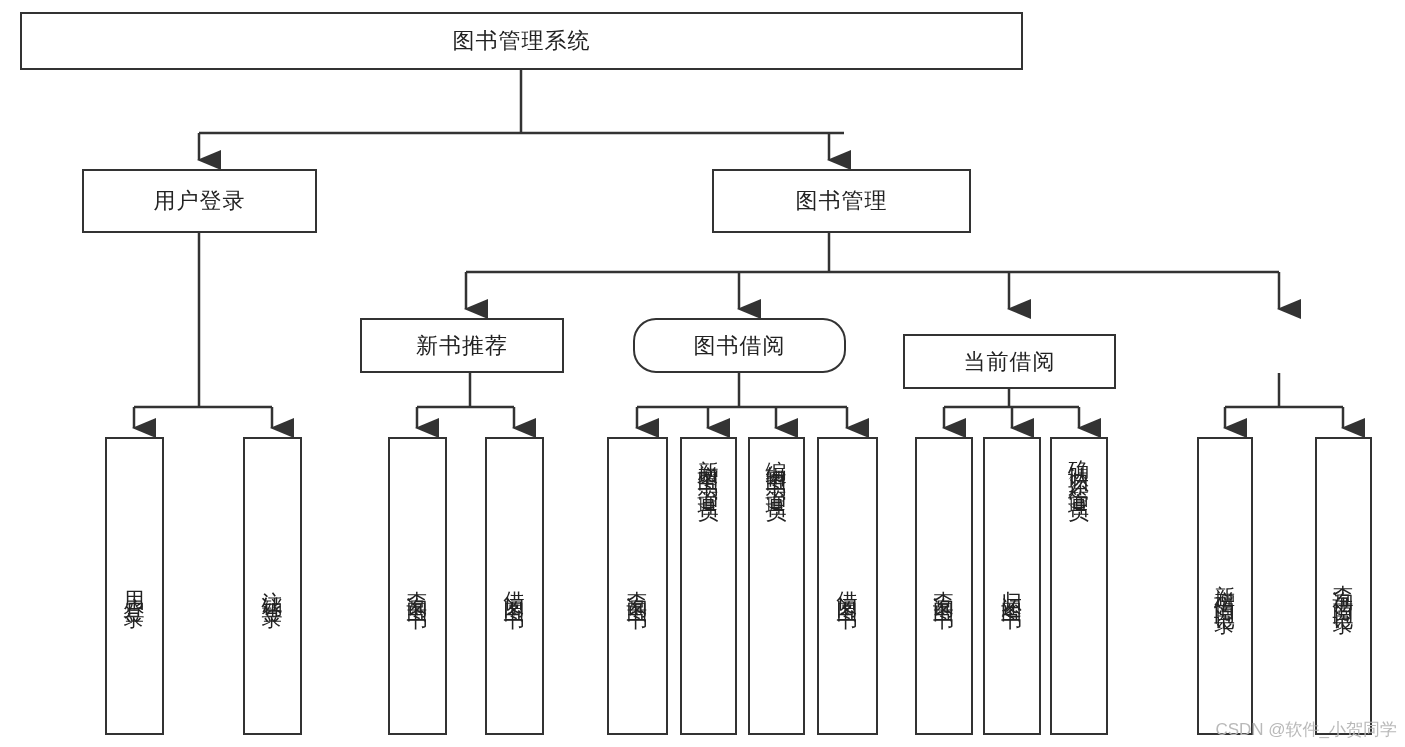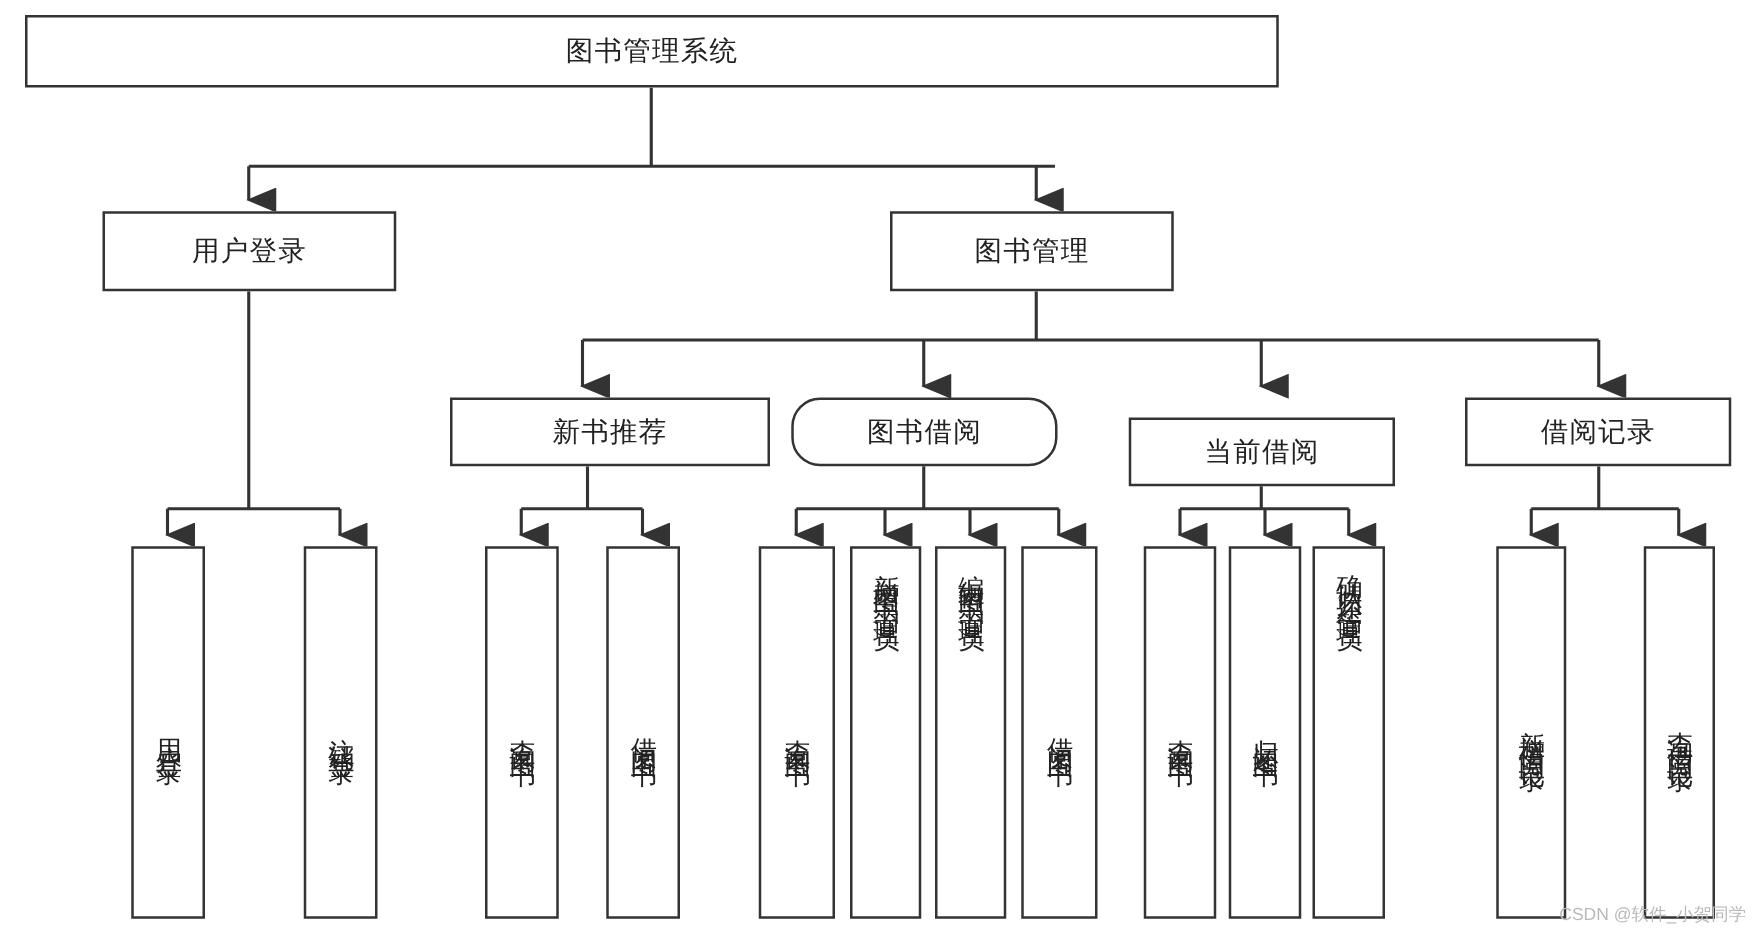--- a/index.html
+++ b/index.html
@@ -59,21 +59,21 @@
     left: 0;
     top: 0;
     width: 1405px;
     height: 747px;
     pointer-events: none;
   }
   .watermark {
     position: absolute;
     right: 8px;
     bottom: 6px;
-    font-size: 14px;
+    font-size: 17px;
     color: #b9b9b9;
     white-space: nowrap;
     user-select: none;
     text-align: center;
   }
 </style>
 </head>
 <body>
 
 <div id="canvas">
@@ -129,36 +129,33 @@
     </g>
   </svg>
 
   <div class="node" style="left:20px; top:12px; width:1003px; height:58px;">
     <span class="node-label">图书管理系统</span>
   </div>
 
   <div class="node" style="left:82px; top:169px; width:235px; height:64px;">
     <span class="node-label">用户登录</span>
   </div>
-  <div class="node" style="left:712px; top:169px; width:227px; height:64px;">
+  <div class="node" style="left:712px; top:169px; width:259px; height:64px;">
     <span class="node-label">图书管理</span>
   </div>
 
-  <div class="node" style="left:360px; top:318px; width:256px; height:55px;">
+  <div class="node" style="left:360px; top:318px; width:204px; height:55px;">
     <span class="node-label">新书推荐</span>
   </div>
   <div class="node" style="left:633px; top:318px; width:213px; height:55px;border-radius:23px;">
     <span class="node-label">图书借阅</span>
   </div>
   <div class="node" style="left:903px; top:334px; width:213px; height:55px;">
     <span class="node-label">当前借阅</span>
   </div>
-  <div class="node" style="left:1172px; top:318px; width:213px; height:55px;">
-    <span class="node-label">借阅记录</span>
-  </div>
 
   <div class="node leaf centered" style="left:105px; top:437px; width:59px; height:298px;">
     <span class="node-label">用户登录</span>
   </div>
   <div class="node leaf centered" style="left:243px; top:437px; width:59px; height:298px;">
     <span class="node-label">注销登录</span>
   </div>
 
   <div class="node leaf centered" style="left:388px; top:437px; width:59px; height:298px;">
     <span class="node-label">查询图书</span>

